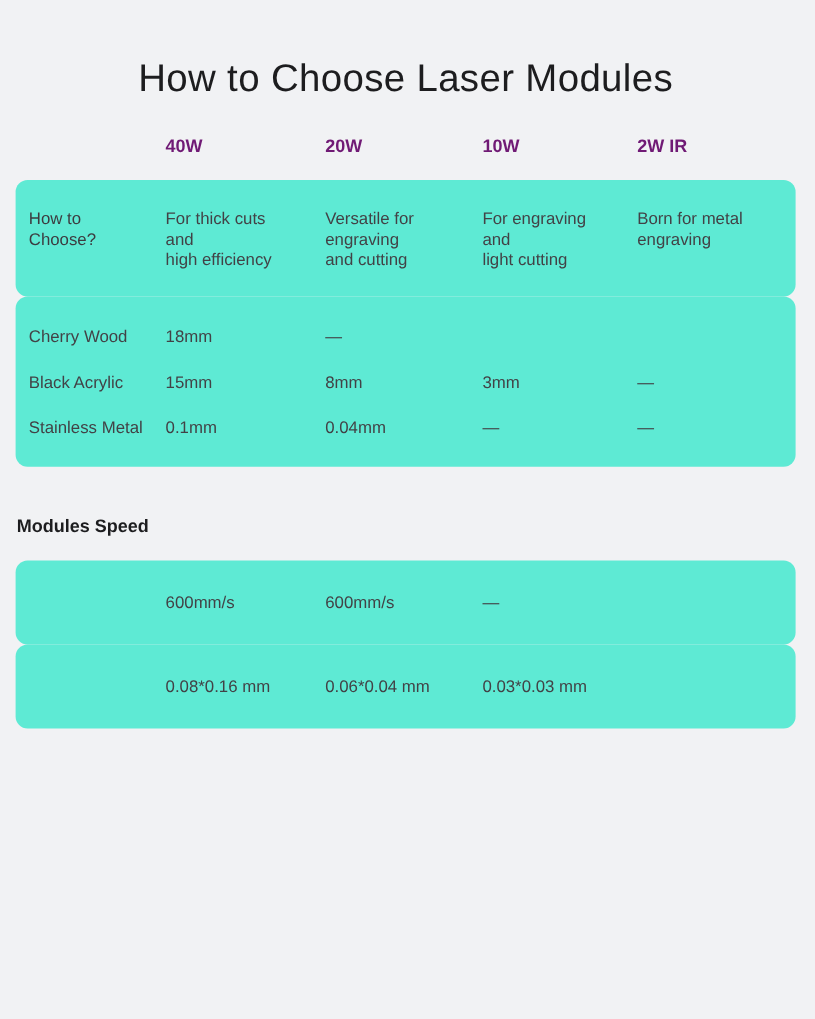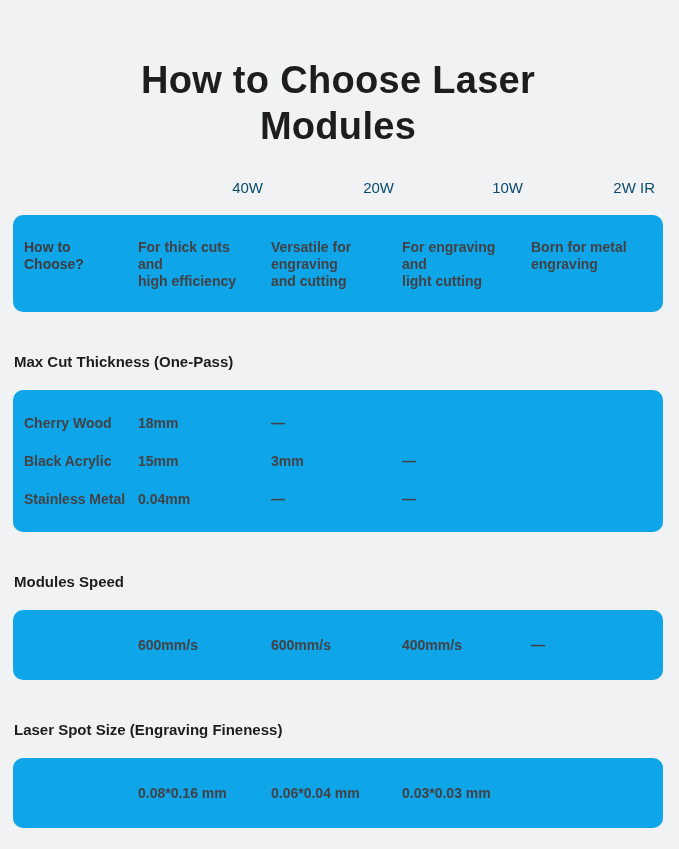--- a/index.html
+++ b/index.html
@@ -7,49 +7,47 @@
   body {
     width: 679px; height: 849px; overflow: hidden;
     background: #f1f2f4;
     font-family: "Liberation Sans", sans-serif;
     color: #424246;
     -webkit-font-smoothing: antialiased;
   }
   .page { padding: 46px 16px 0 13px; }
 
   .title {
-    margin: 12px auto 30px;
+    margin: 0 auto 30px;
     max-width: 480px;
     text-align: center;
-    font-size: 38px;
+    font-size: 32px;
     line-height: 1.2;
-    font-weight: 700;
+    font-weight: 400;
     letter-spacing: 0.3px;
     color: #1d1d1f;
   }
 
   .grid {
     display: grid;
     grid-template-columns: 114px 133px 131px 129px 1fr;
     padding-left: 11px;
   }
   .cell { white-space: pre-line; padding-right: 8px; }
 
   .header-row { margin-bottom: 19px; }
   .header-row .cell {
     font-size: 15px;
-    font-weight: 400;
-    color: #0c4a6e;
-    text-align: right;
+    font-weight: 700;
+    color: #701a75;
   }
 
   .card {
-    background: #0ea5e9;
+    background: #5eead4;
     border-radius: 10px;
-    font-weight: bold;
   }
   .card.overview { padding: 24px 0 22px; }
   .card.overview .cell { font-size: 14px; line-height: 17px; }
   .card.overview .label-cell { color: #3c3c40; }
 
   .section-title {
     margin: 41px 0 20px 1px;
     font-size: 15px;
     font-weight: 700;
     color: #1d1d1f;
@@ -88,55 +86,54 @@
 engraving
 and cutting</div>
       <div class="cell">For engraving
 and
 light cutting</div>
       <div class="cell">Born for metal
 engraving</div>
     </div>
   </div>
 
-  <h2 class="section-title">Max Cut Thickness (One-Pass)</h2>
 
   <div class="card table">
     <div class="grid">
       <div class="cell label-cell">Cherry Wood</div>
       <div class="cell">18mm</div>
       <div class="cell">—</div>
     </div>
     <div class="grid">
       <div class="cell label-cell">Black Acrylic</div>
       <div class="cell">15mm</div>
+      <div class="cell">8mm</div>
       <div class="cell">3mm</div>
       <div class="cell">—</div>
     </div>
     <div class="grid">
       <div class="cell label-cell">Stainless Metal</div>
+      <div class="cell">0.1mm</div>
       <div class="cell">0.04mm</div>
       <div class="cell">—</div>
       <div class="cell">—</div>
     </div>
   </div>
 
   <h2 class="section-title">Modules Speed</h2>
 
   <div class="card single">
     <div class="grid">
       <div class="cell label-cell"></div>
       <div class="cell">600mm/s</div>
       <div class="cell">600mm/s</div>
-      <div class="cell">400mm/s</div>
       <div class="cell">—</div>
     </div>
   </div>
 
-  <h2 class="section-title">Laser Spot Size (Engraving Fineness)</h2>
 
   <div class="card single">
     <div class="grid">
       <div class="cell label-cell"></div>
       <div class="cell">0.08*0.16 mm</div>
       <div class="cell">0.06*0.04 mm</div>
       <div class="cell">0.03*0.03 mm</div>
     </div>
   </div>
 

